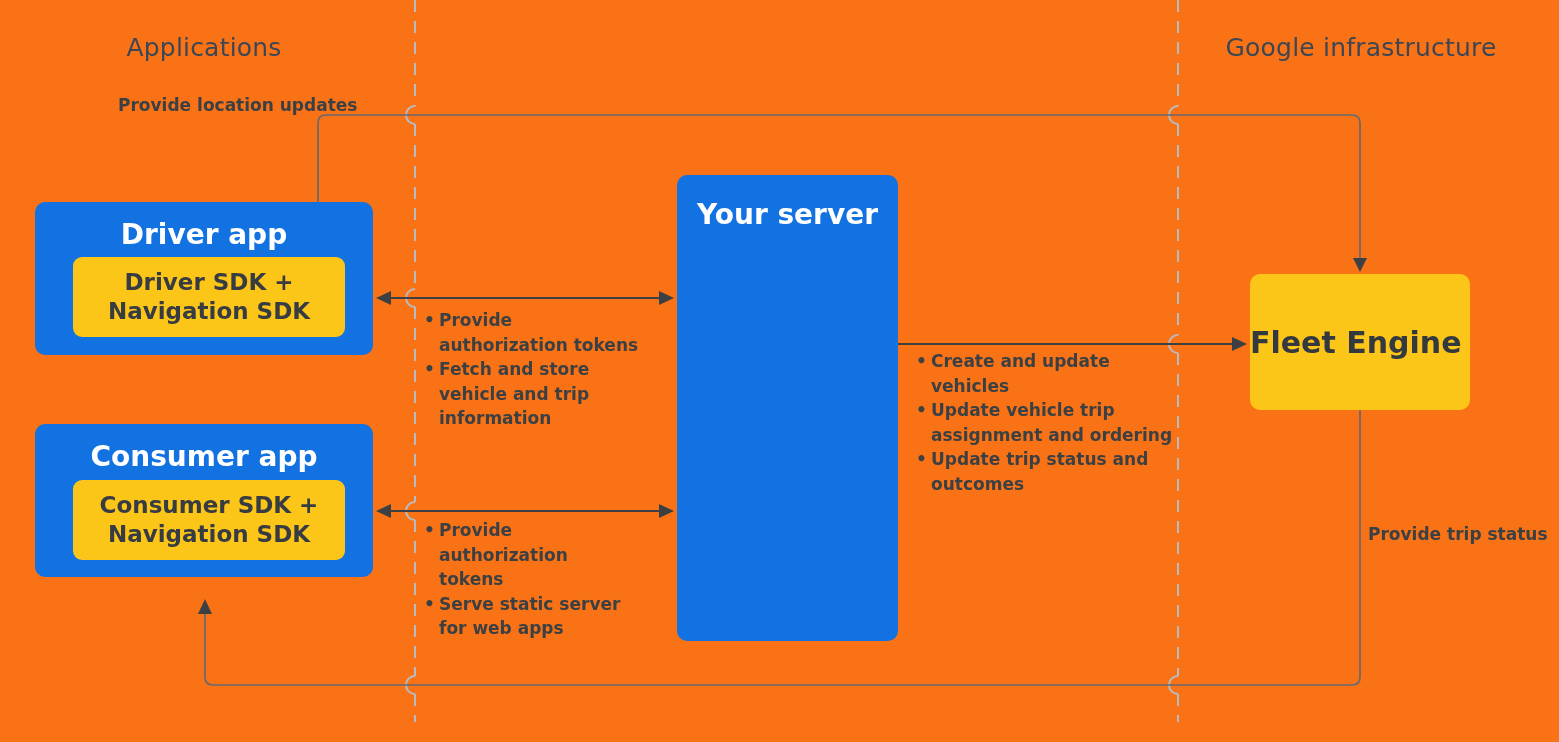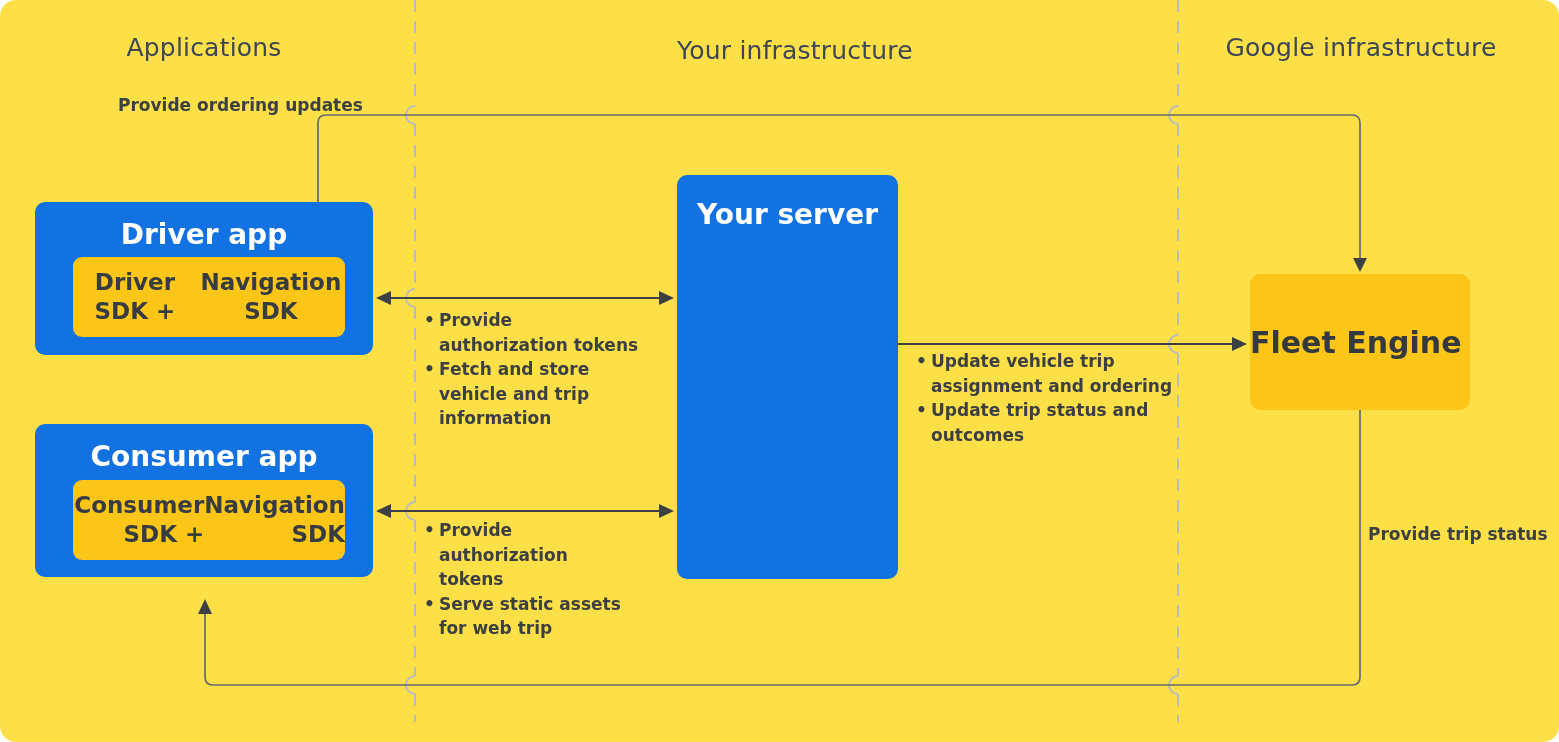--- a/index.html
+++ b/index.html
@@ -1,22 +1,21 @@
 <!DOCTYPE html>
 <html><head>
 <meta charset="utf-8">
 <style>
   html,body{margin:0;padding:0;background:#ffffff;}
   #canvas{
     position:relative;
     width:1559px;height:742px;
-    background:#fde047;
+    background:#f97316;
     font-family:"DejaVu Sans","Liberation Sans",sans-serif;
     overflow:hidden;
-    border-radius:16px;
   }
   #wires{position:absolute;left:0;top:0;z-index:1;}
   .abs{position:absolute;z-index:2;}
 
   .col-header{
     position:absolute;z-index:2;
     transform:translateX(-50%);
     font-size:25px;font-weight:400;color:#3d4654;
     white-space:nowrap;letter-spacing:.2px;
   }
@@ -32,29 +31,29 @@
     background:#1272e2;border-radius:10px;
   }
   .node-title{
     width:100%;height:65px;
     display:flex;align-items:center;justify-content:center;
     color:#ffffff;font-size:28px;font-weight:700;
   }
   .sdk-box{
     position:absolute;left:38px;width:272px;height:80px;
     background:#fcc619;border-radius:9px;
-    display:flex;align-items:center;justify-content:center;
+    display:flex;flex-direction:column;align-items:center;justify-content:center;
     color:#373b42;font-size:23px;font-weight:700;line-height:1.26;
     text-align:center;
   }
   #driver-app .sdk-box{top:55px;}
   #consumer-app .sdk-box{top:56px;text-align:right;}
 
   #your-server{
-    left:677px;top:175px;width:221px;height:404px;
+    left:677px;top:175px;width:221px;height:466px;
   }
   #your-server .node-title{height:62px;align-items:flex-end;padding-bottom:6px;box-sizing:border-box;}
 
   #fleet-engine{
     left:1250px;top:274px;width:220px;height:136px;
     background:#fcc619;border-radius:10px;
     display:flex;align-items:center;justify-content:flex-start;
     color:#34383f;font-size:30px;font-weight:700;
   }
 
@@ -117,24 +116,23 @@
       <polygon points="674,511 659,504 659,518" fill="#3c4043"></polygon>
     </g>
 
     <g>
       <line x1="898" y1="344" x2="1233" y2="344" stroke="#3c4043" stroke-width="2"></line>
       <polygon points="1247,344 1232,337 1232,351" fill="#3c4043"></polygon>
     </g>
   </svg>
 
   <div class="col-header" style="left:204px;top:33px;">Applications</div>
-  <div class="col-header" style="left:795px;top:36px;">Your infrastructure</div>
   <div class="col-header" style="left:1361px;top:33px;">Google infrastructure</div>
 
-  <div class="edge-label" style="left:118px;top:95px;">Provide ordering updates</div>
+  <div class="edge-label" style="left:118px;top:95px;">Provide location updates</div>
   <div class="edge-label" style="left:1368px;top:524px;">Provide trip status</div>
 
   <div class="node" id="driver-app" style="left:35px;top:202px;width:338px;height:153px;">
     <div class="node-title">Driver app</div>
     <div class="sdk-box">
       <span>Driver SDK +</span>
       <span>Navigation SDK</span>
     </div>
   </div>
 
@@ -154,21 +152,22 @@
     <span>Fleet Engine</span>
   </div>
 
   <ul class="bullets" id="list-driver-server">
     <li><span>Provide authorization tokens</span></li>
     <li><span>Fetch and store vehicle and trip information</span></li>
   </ul>
 
   <ul class="bullets" id="list-consumer-server">
     <li><span>Provide authorization tokens</span></li>
-    <li><span>Serve static assets for web trip</span></li>
+    <li><span>Serve static server for web apps</span></li>
   </ul>
 
   <ul class="bullets" id="list-server-fleet">
+    <li><span>Create and update vehicles</span></li>
     <li><span>Update vehicle trip assignment and ordering</span></li>
     <li><span>Update trip status and outcomes</span></li>
   </ul>
 
 </div>
 
 </body></html>

